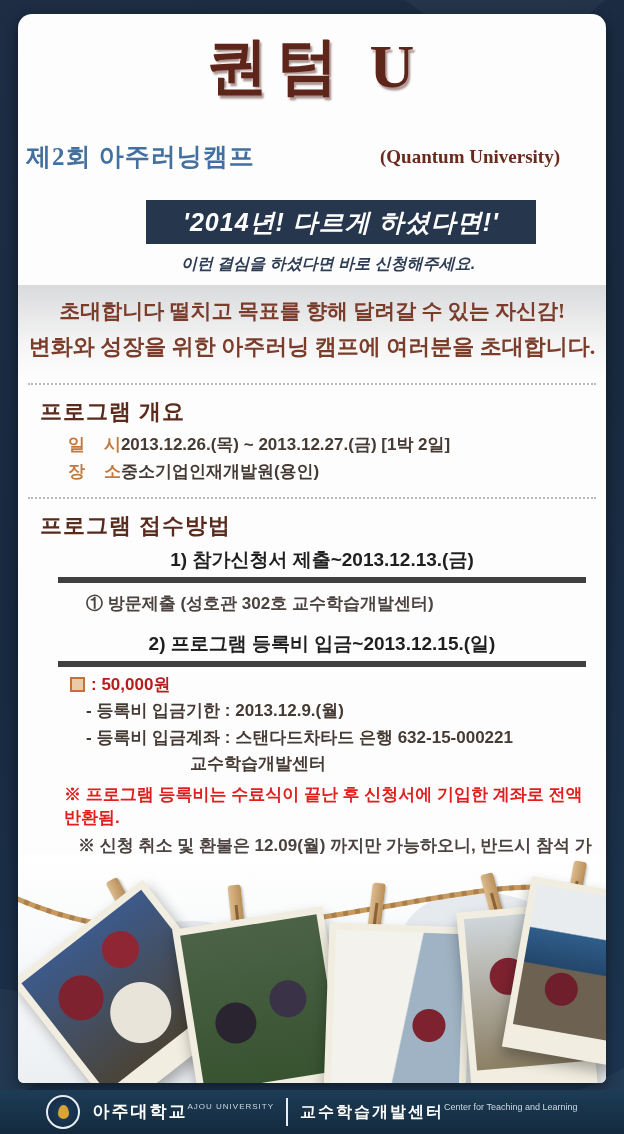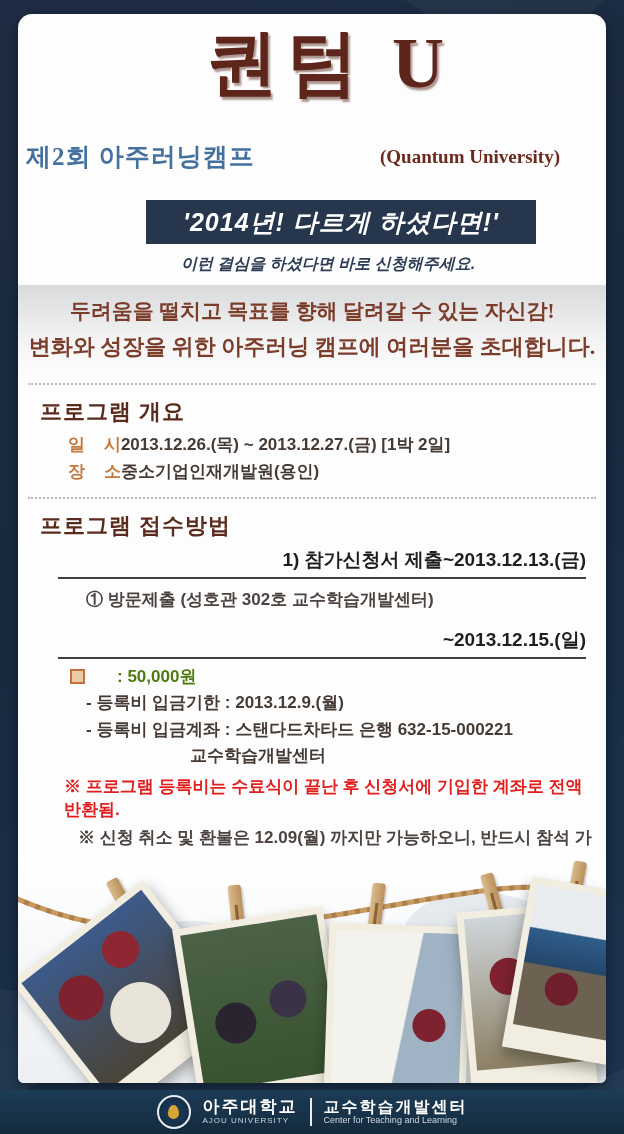--- a/index.html
+++ b/index.html
@@ -20,23 +20,23 @@
   }
 
   
   .header{position:relative;height:168px;}
   .pre-title{
     position:absolute;left:8px;top:126px;
     font-family:"Liberation Serif",serif;font-weight:bold;
     font-size:25px;color:#44709f;letter-spacing:1px;
   }
   .main-title{
-    position:absolute;left:188px;top:10px;
+    position:absolute;left:188px;top:18px;
     font-family:"Liberation Serif",serif;font-weight:bold;
-    font-size:72px;line-height:1.1;color:#5e261b;letter-spacing:8px;
+    font-size:62px;line-height:1.1;color:#5e261b;letter-spacing:8px;
     text-shadow:-1px -2px 1px rgba(255,255,255,0.6),2px 3px 2px rgba(70,20,10,0.45);
   }
   .sub-en{
     position:absolute;left:362px;top:132px;
     font-family:"Liberation Serif",serif;font-weight:bold;
     font-size:19px;color:#6b2a1e;
   }
 
   
   .banner{
@@ -62,36 +62,36 @@
 
   
   .section{padding:8px 14px 6px 22px;}
   .sec-heading{font-size:22px;font-weight:bold;color:#5a2b1c;letter-spacing:1px;margin-bottom:6px;}
 
   .ov-row{display:flex;margin:4px 0 4px 28px;font-size:17px;font-weight:bold;}
   .ov-label{color:#c4793c;white-space:pre;}
   .ov-value{color:#463b34;}
 
   .step-head{
-    display:flex;justify-content:flex-end;align-items:flex-end;
-    margin:6px 6px 0 18px;padding-bottom:4px;border-bottom:2px solid #404040;
+    display:flex;justify-content:center;align-items:flex-end;
+    margin:6px 6px 0 18px;padding-bottom:4px;border-bottom:6px solid #404040;
     font-size:19px;font-weight:bold;color:#1f1f1f;
   }
   .step-body{margin:8px 0 4px 46px;font-size:17px;font-weight:bold;color:#4c4340;line-height:1.55;}
   .apply-line{display:flex;align-items:center;gap:8px;margin-top:4px;}
   .apply-btn{
     display:inline-block;background:linear-gradient(#4a4a4a,#000 55%);
     color:#fff;font-style:italic;font-weight:bold;font-size:16px;
     padding:5px 22px;border-radius:3px;box-shadow:0 3px 4px rgba(0,0,0,0.4);
     cursor:pointer;
   }
   .fee-line{display:flex;align-items:center;gap:6px;margin:6px 0 2px 30px;font-size:17px;font-weight:bold;}
   .fee-bullet{width:11px;height:11px;border:2px solid #c4703a;background:#e9cba6;display:inline-block;}
   .fee-label{color:#c4703a;}
-  .fee-value{color:#4d7c0f;margin-left:26px;}
+  .fee-value{color:#b91c1c;}
   .fee-detail{margin-left:46px;font-size:17px;font-weight:bold;color:#463b34;line-height:1.55;}
   .fee-detail-indent{margin-left:150px;}
   .note-red{margin:6px 0 2px 24px;font-size:17px;font-weight:bold;color:#e11f1f;}
   .note{margin-left:38px;font-size:17px;font-weight:bold;color:#4c4340;line-height:1.5;margin-top:4px;}
   .note-cont{margin-left:58px;}
 
   .benefit-row{display:grid;grid-template-columns:335px 1fr;margin:4px 0 4px 22px;
     font-size:16px;font-weight:bold;color:#46372f;}
 
   
@@ -120,21 +120,21 @@
 
   
   .footer{
     position:absolute;left:0;top:1090px;width:624px;height:44px;
     background:linear-gradient(#1d3c56,#132a3d);
     display:flex;align-items:center;justify-content:center;gap:12px;color:#fff;
   }
   .emblem{width:30px;height:30px;border-radius:50%;border:2px solid #e8edf2;
     background:radial-gradient(#1d3d5c,#122840);display:flex;align-items:center;justify-content:center;}
   .flame{width:11px;height:14px;background:#d8a androgen33;background:#d8a433;border-radius:50% 50% 50% 50% / 60% 60% 40% 40%;}
-  .uni-block,.center-block{display:flex;flex-direction:column;line-height:1.1;}
+  .uni-block,.center-block{display:flex;flex-direction:row;line-height:1.1;}
   .uni-ko{font-size:17px;font-weight:bold;letter-spacing:2px;}
   .uni-en{font-size:8px;letter-spacing:1px;color:#cdd8e2;}
   .center-ko{font-size:16px;font-weight:bold;letter-spacing:2px;}
   .center-en{font-size:9px;color:#cdd8e2;}
   .foot-divider{width:2px;height:28px;background:#e8edf2;}
 </style>
 </head>
 <body>
 
 <div class="facet f1"></div>
@@ -146,21 +146,21 @@
   <div class="header">
     <div class="pre-title">제2회 아주러닝캠프</div>
     <div class="main-title">퀀텀 U</div>
     <div class="sub-en">(Quantum University)</div>
   </div>
 
   <div class="banner">'2014년! 다르게 하셨다면!'</div>
   <div class="banner-caption">이런 결심을 하셨다면 바로 신청해주세요.</div>
 
   <div class="intro">
-    <div class="l12">두려움을 떨치고 목표를 향해 달려갈 수 있는 자신감!</div>
+    <div class="l12">초대합니다 떨치고 목표를 향해 달려갈 수 있는 자신감!</div>
     <div class="l3">변화와 성장을 위한 아주러닝 캠프에 여러분을 초대합니다.</div>
   </div>
 
   <hr class="divider">
 
   <div class="section">
     <div class="sec-heading">프로그램 개요</div>
     <div class="ov-row">
       <span class="ov-label">일    시</span>
       <span class="ov-value">2013.12.26.(목) ~ 2013.12.27.(금) [1박 2일]</span>
@@ -178,20 +178,21 @@
 
     <div class="step-head">
       <span>1) 참가신청서 제출</span>
       <span>~2013.12.13.(금)</span>
     </div>
     <div class="step-body">
       <div>① 방문제출 (성호관 302호 교수학습개발센터)</div>
     </div>
 
     <div class="step-head" style="margin-top:14px;">
+      <span>2) 프로그램 등록비 입금</span>
       <span>~2013.12.15.(일)</span>
     </div>
     <div class="fee-line">
       <span class="fee-bullet"></span>
       <span class="fee-value">: 50,000원</span>
     </div>
     <div class="fee-detail">- 등록비 입금기한 : 2013.12.9.(월)</div>
     <div class="fee-detail">- 등록비 입금계좌 : 스탠다드차타드 은행 632-15-000221</div>
     <div class="fee-detail fee-detail-indent">교수학습개발센터</div>
     <div class="note-red">※ 프로그램 등록비는 수료식이 끝난 후 신청서에 기입한 계좌로 전액 반환됨.</div>

